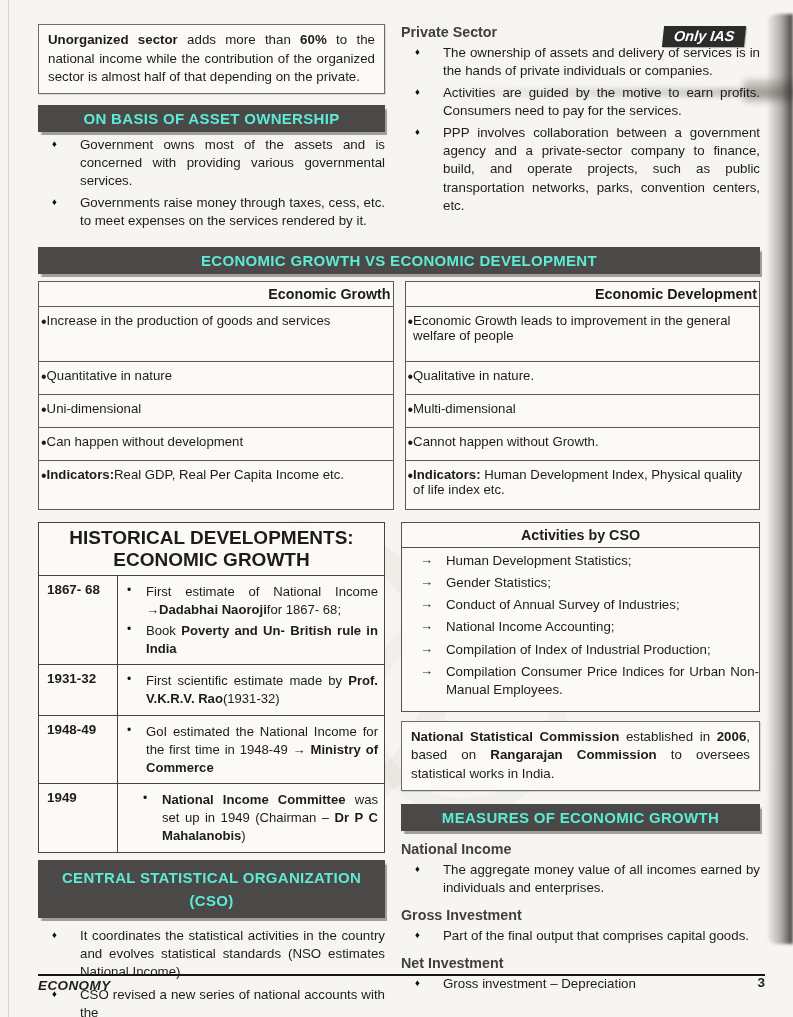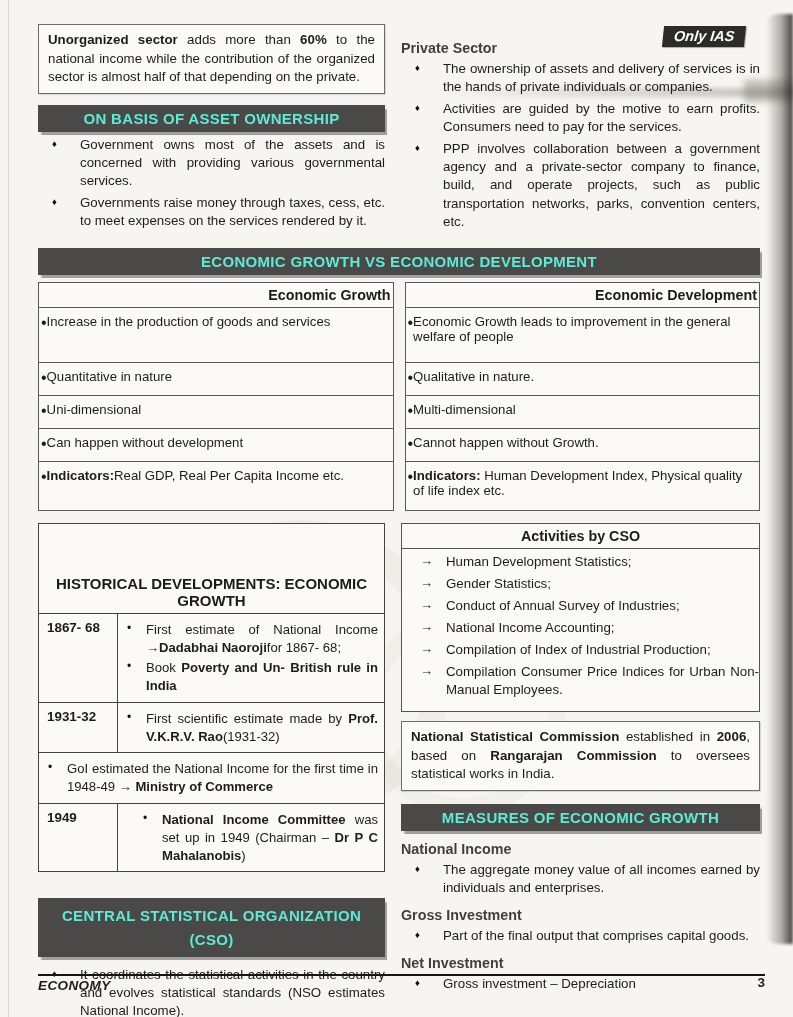--- a/index.html
+++ b/index.html
@@ -12,25 +12,25 @@
 
   .note-box{border:1.6px solid #6e6c68;background:#fbfaf7;padding:6px 9px;
             font-size:13.3px;line-height:1.4;text-align:justify;box-shadow:1px 1px 0 rgba(0,0,0,.12);}
   .b{font-weight:bold;}
 
   .banner{background:#4a4947;color:#5eead4;font-weight:bold;text-align:center;
           font-size:15px;letter-spacing:.3px;padding:5px 4px;
           box-shadow:1.5px 2.5px 1px rgba(0,0,0,.35);}
   .banner.asset{margin-top:11px;}
   .banner.wide{margin-top:13px;}
-  .banner.cso-banner{margin-top:26px;line-height:1.55;padding:6px 4px;}
+  .banner.cso-banner{margin-top:7px;line-height:1.55;padding:6px 4px;}
   .banner.wide2{margin-top:13px;}
 
   .subhead{font-size:14.3px;font-weight:bold;color:#413f3c;margin:10px 0 4px 0;}
-  .subhead.first{margin-top:16px;}
+  .subhead.first{margin-top:0;}
 
   .li{display:flex;margin:4px 0;}
   .li .marker{flex:none;width:16px;margin:2px 12px 0 14px;font-size:9.5px;color:#111;}
   .li .marker.dot{font-size:12px;margin:0 9px 0 7px;width:10px;}
   .li .txt{flex:1;font-size:13.3px;line-height:1.36;text-align:justify;min-width:0;}
   .li.tight{margin:3px 0;}
 
   
   .cmp{display:flex;gap:11px;margin-top:7px;}
   .cmp-col{flex:1;border:1.4px solid #5c5a57;background:#fbfaf7;min-width:0;}
@@ -39,22 +39,22 @@
   .cmp-row{display:flex;padding:6px 6px 4px 2px;border-bottom:1.4px solid #5c5a57;}
   .cmp-row:last-child{border-bottom:none;}
   .cmp-row .txt{font-size:13.2px;}
   .cmp-row:nth-child(2){min-height:44px;}
   .cmp-row:nth-child(3),.cmp-row:nth-child(4),.cmp-row:nth-child(5){min-height:22px;}
   .cmp-row:nth-child(6){min-height:38px;}
 
   
   .cols.mid{margin-top:12px;}
   .hist{border:1.6px solid #45433f;background:#fbfaf7;}
-  .hist-title{text-align:center;font-weight:bold;font-size:15px;padding:4px 2px;
-              border-bottom:1.6px solid #45433f;margin-top:47px;}
+  .hist-title{text-align:center;font-weight:bold;font-size:19px;padding:4px 2px;
+              border-bottom:1.6px solid #45433f;}
   .hist-row{display:flex;border-bottom:1.3px solid #45433f;}
   .hist-row:last-child{border-bottom:none;gap:16px;}
   .hist-year{flex:none;width:68px;font-weight:bold;font-size:13.4px;
              padding:6px 2px 4px 8px;border-right:1.3px solid #45433f;}
   .hist-desc{flex:1;padding:4px 6px 4px 2px;min-width:0;}
   .hist-desc .txt{font-size:13.1px;}
 
   
   .act{border:1.5px solid #55534f;background:#fbfaf7;padding-bottom:8px;}
   .act-title{text-align:center;font-weight:bold;font-size:14.3px;padding:4px 2px;
@@ -209,20 +209,21 @@
               <div class="hist-row">
                 <div class="hist-year">1931-32</div>
                 <div class="hist-desc">
                   <div class="li tight">
                     <span class="marker dot">•</span>
                     <span class="txt"><span>First scientific estimate made by </span><span class="b">Prof. V.K.R.V. Rao</span><span>(1931-32)</span></span>
                   </div>
                 </div>
               </div>
               <div class="hist-row">
+                <div class="hist-year">1948-49</div>
                 <div class="hist-desc">
                   <div class="li tight">
                     <span class="marker dot">•</span>
                     <span class="txt"><span>GoI estimated the National Income for the first time in 1948-49 → </span><span class="b">Ministry of Commerce</span></span>
                   </div>
                 </div>
               </div>
               <div class="hist-row">
                 <div class="hist-year">1949</div>
                 <div class="hist-desc">

